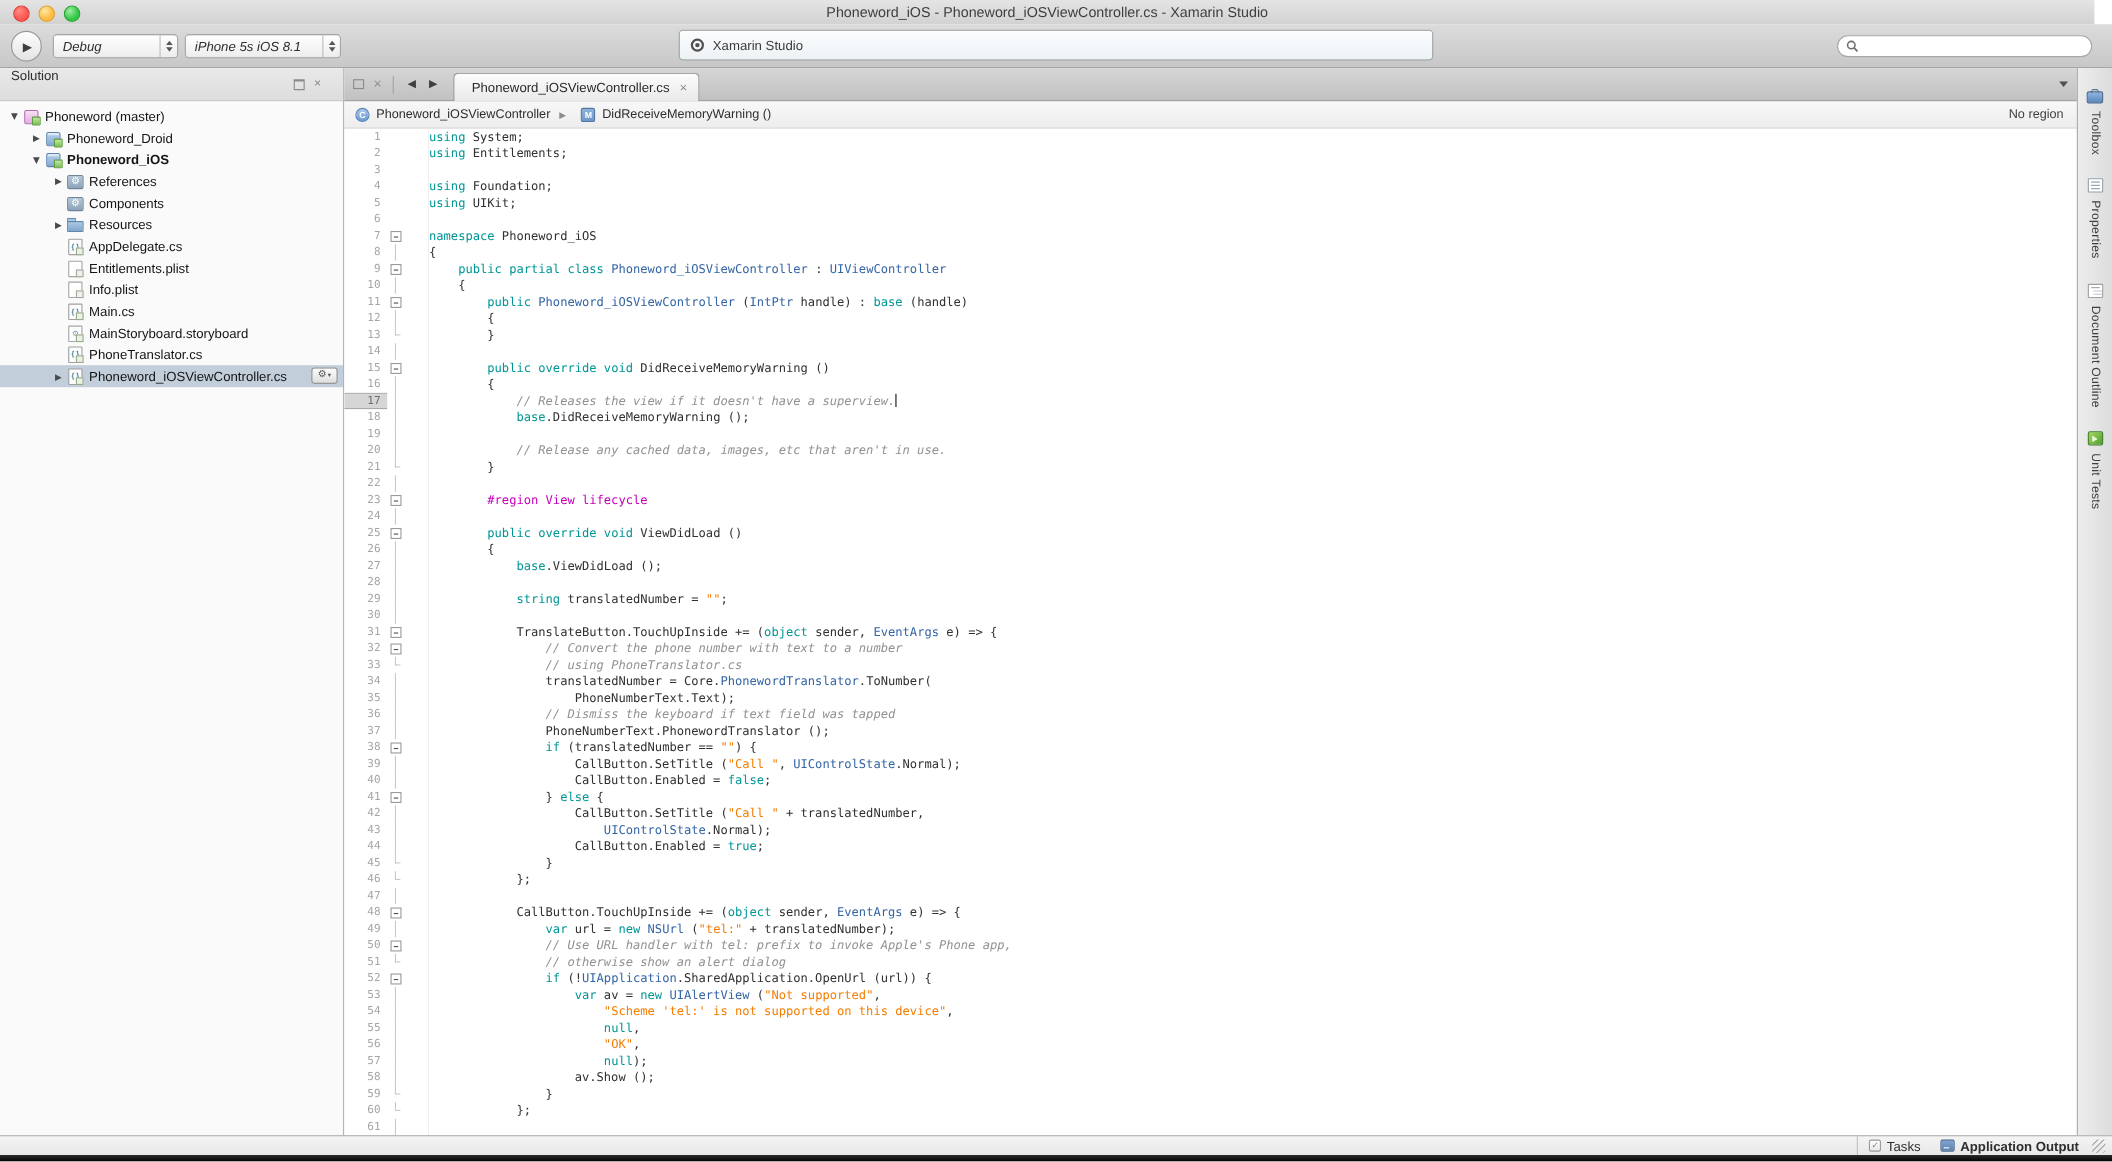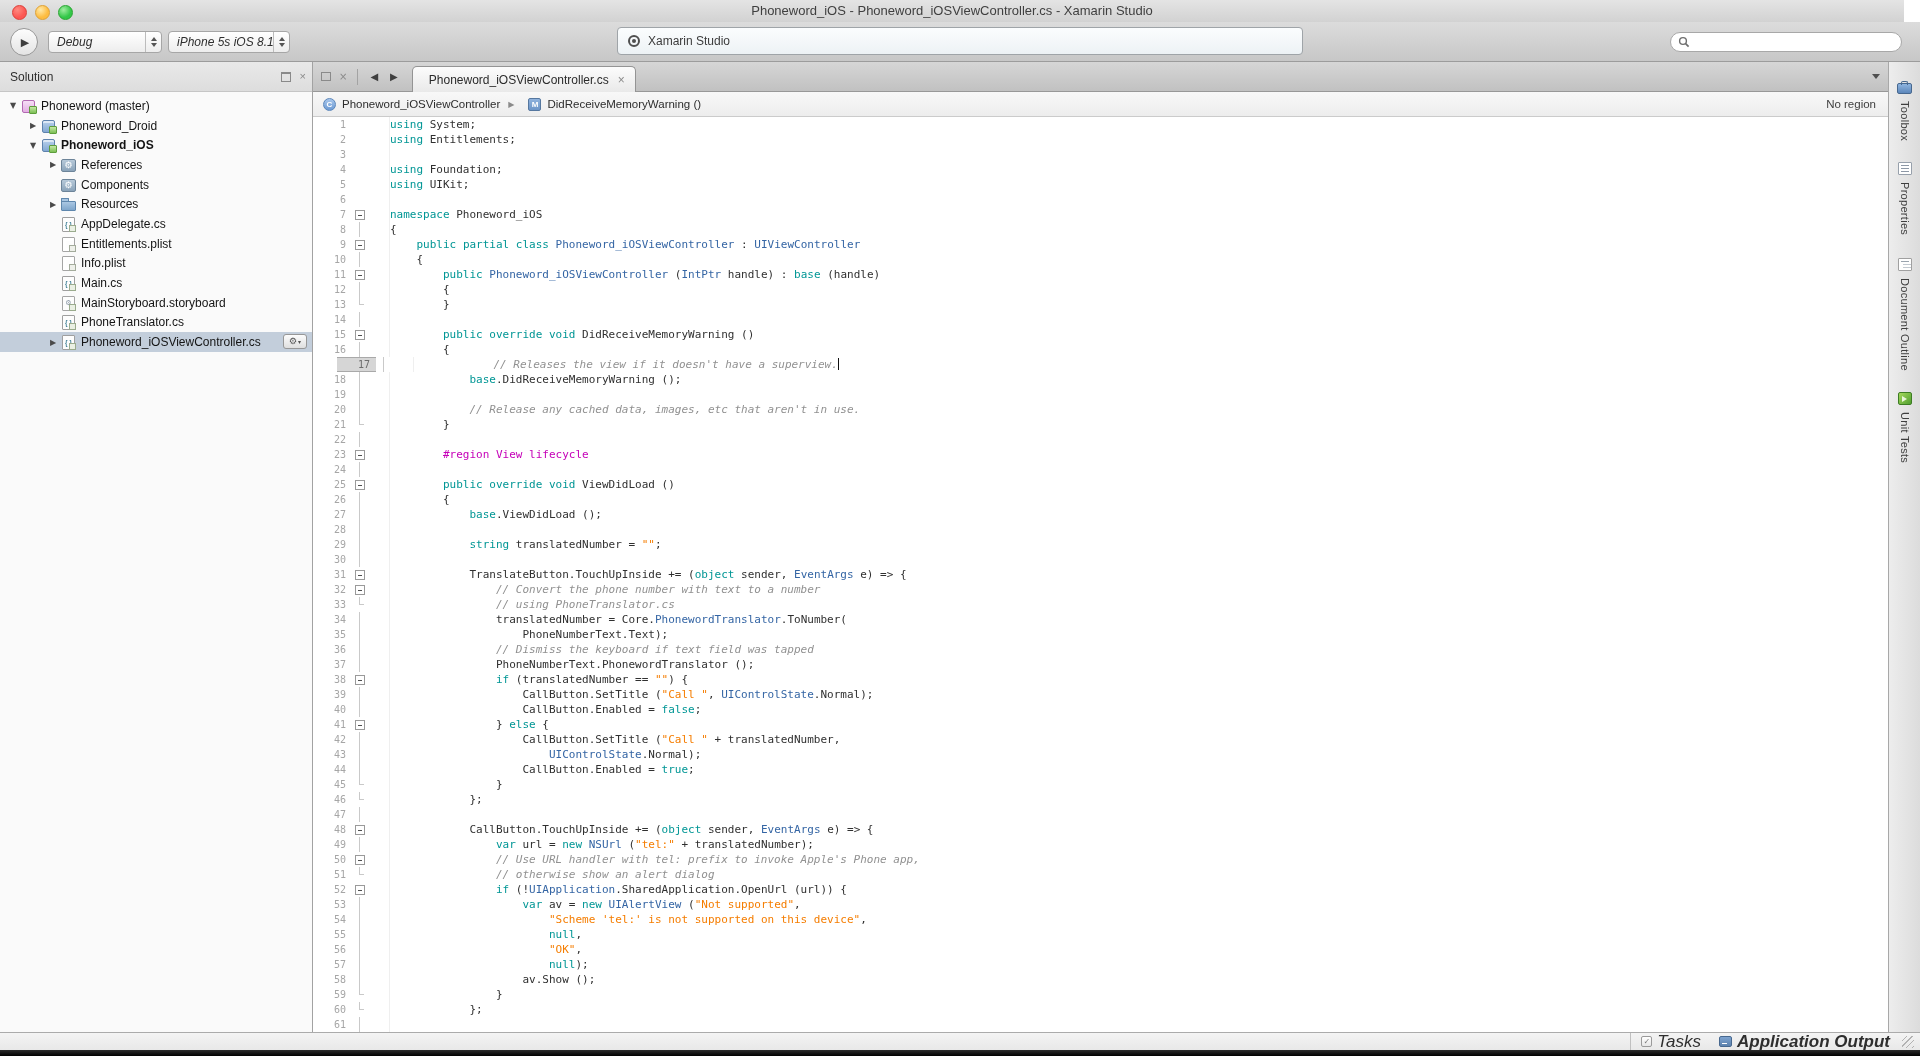--- a/index.html
+++ b/index.html
@@ -42,21 +42,21 @@
     background:#fff;border:1px solid #a8a8a8;box-sizing:border-box;display:flex;align-items:center;padding:0 7px;}
   .searchbox svg{flex:none;}
   .searchinput{border:none;outline:none;background:transparent;flex:1;font-size:12px;color:#333;min-width:0;margin-left:4px;}
 
   
   .main{position:absolute;top:62px;left:0;width:1920px;height:970px;display:flex;}
 
   
   .sidebar{width:313px;flex:none;background:#fafafa;border-right:1px solid #a2a2a2;box-sizing:border-box;
     display:flex;flex-direction:column;}
-  .side-header{height:30px;flex:none;display:flex;align-items:center;padding:0 6px 0 10px;
+  .side-header{height:30px;flex:none;display:flex;padding:0 20px 0 10px;
     background:linear-gradient(#e9e9e9,#dddddd);border-bottom:1px solid #c6c6c6;box-sizing:border-box;}
   .side-title{font-size:12px;color:#2e2e2e;}
   .padbtns{margin-left:auto;display:flex;align-items:center;gap:9px;}
   .phb{color:#8a8a8a;font-size:11px;line-height:11px;cursor:default;}
   .phb .sq{display:block;width:8px;height:7px;border:1px solid #8a8a8a;border-top-width:2px;}
   .tree{flex:1;padding-top:4px;overflow:hidden;}
   .trow{display:flex;align-items:center;height:19.7px;position:relative;white-space:nowrap;}
   .trow.sel{background:#c3cedb;}
   .exp{width:14px;flex:none;font-family:"DejaVu Sans",sans-serif;font-size:8px;color:#4a4a4a;text-align:center;}
   .tlabel{font-size:12px;color:#141414;margin-left:5px;}
@@ -119,21 +119,21 @@
   .bc-method{width:13px;height:13px;border-radius:2px;background:linear-gradient(#8fb2dd,#6d96c8);
     border:1px solid #55779f;box-sizing:border-box;color:#fff;font-size:8px;font-weight:bold;text-align:center;line-height:11px;margin:0 6px;flex:none;}
   .bc-sep{font-family:"DejaVu Sans",sans-serif;color:#8a8a8a;font-size:8px;margin:0 8px;}
   .bc-region{margin-left:auto;margin-right:12px;color:#3f3f3f;}
 
   
   .code-wrap{flex:1;background:#fff;overflow:hidden;}
   .cl{display:flex;height:15px;font:11px/15px "DejaVu Sans Mono",monospace;}
   .ln{width:39px;flex:none;text-align:right;padding-right:6px;box-sizing:border-box;
     color:var(--c-line_number,#a6a6a6);font-size:10px;}
-  .ln.cur{background:#d6d6d6;box-shadow:inset 0 1px 0 #a9a9a9,inset 0 -1px 0 #a9a9a9;color:#6e6e6e;margin-left:24px;}
+  .ln.cur{background:#d6d6d6;box-shadow:inset 0 1px 0 #a9a9a9,inset 0 -1px 0 #a9a9a9;color:#6e6e6e;}
   .fm{width:38px;flex:none;position:relative;border-right:1px solid #efefef;box-sizing:border-box;}
   .fm.l::before{content:"";position:absolute;left:7px;top:0;bottom:0;width:1px;background:#c9c9c9;}
   .fm.e::before{content:"";position:absolute;left:7px;top:0;height:8px;width:1px;background:#c9c9c9;}
   .fm.e::after{content:"";position:absolute;left:7px;top:7px;width:5px;height:1px;background:#c9c9c9;}
   .fm.b::before{content:"";position:absolute;left:3px;top:3px;width:8px;height:8px;border:1px solid #9a9a9a;background:#fff;}
   .fm.b::after{content:"";position:absolute;left:6px;top:7.5px;width:4px;height:1px;background:#4f4f4f;}
   .ct{flex:1;white-space:pre;color:var(--c-plain,#303030);}
   .tk-k{color:var(--c-keyword,#009695);}
   .tk-t{color:var(--c-type,#3465a4);}
   .tk-s{color:var(--c-string,#f57d00);}
@@ -160,21 +160,21 @@
   .vi-unittests::before{content:"";position:absolute;left:3px;top:2.5px;width:0;height:0;
     border-top:3px solid transparent;border-bottom:3px solid transparent;border-left:5px solid #eaf6da;}
 
   
   .statusbar{position:absolute;left:0;top:1032px;width:1920px;height:18px;
     background:linear-gradient(#f4f4f4,#e8e8e8);border-top:1px solid #ababab;box-sizing:border-box;}
   .sbcluster{position:absolute;right:6px;top:0;height:17px;display:flex;align-items:center;}
   .sbsep{width:1px;height:17px;background:#c0c0c0;margin-right:10px;}
   .cbicon{width:11px;height:11px;background:linear-gradient(#fff,#e6e6e6);border:1px solid #9a9a9a;border-radius:2px;
     box-sizing:border-box;color:#7a7a7a;font-family:"DejaVu Sans",sans-serif;font-size:8px;line-height:9px;text-align:center;margin-right:5px;}
-  .sblabel{font-size:17px;color:#2e2e2e;margin-right:18px;font-style:italic;}
+  .sblabel{font-size:12px;color:#2e2e2e;margin-right:18px;}
   .outicon{width:13px;height:11px;background:linear-gradient(#7da3d0,#5d82ad);border:1px solid #47688f;border-radius:2px;
     box-sizing:border-box;position:relative;margin-right:5px;}
   .outicon::after{content:"";position:absolute;left:2px;bottom:2px;width:5px;height:1px;background:#fff;}
   .sblabel.bold{font-weight:bold;margin-right:12px;}
   .grip{width:12px;height:12px;margin-right:0;
     background:repeating-linear-gradient(135deg,transparent 0 3px,#b2b2b2 3px 4px);}
   .blackstrip{position:absolute;left:0;top:1050px;width:1920px;height:6px;background:linear-gradient(#2c2c2c,#000);}
 </style>
 </head>
 <body>
@@ -194,21 +194,21 @@
     <div class="runbtn">
       <span class="runglyph">▶</span>
     </div>
     <div class="dd" style="left:48px;width:114px;">
       <span class="ddlabel">Debug</span>
       <span class="ddarrows">
           <i class="up"></i>
           <i class="dn"></i>
         </span>
     </div>
-    <div class="dd" style="left:168px;width:122px;">
+    <div class="dd" style="left:168px;width:142px;">
       <span class="ddlabel">iPhone 5s iOS 8.1</span>
       <span class="ddarrows">
           <i class="up"></i>
           <i class="dn"></i>
         </span>
     </div>
     <div class="statusbox">
       <span class="statusicon"></span>
       <span class="statustext">Xamarin Studio</span>
     </div>

